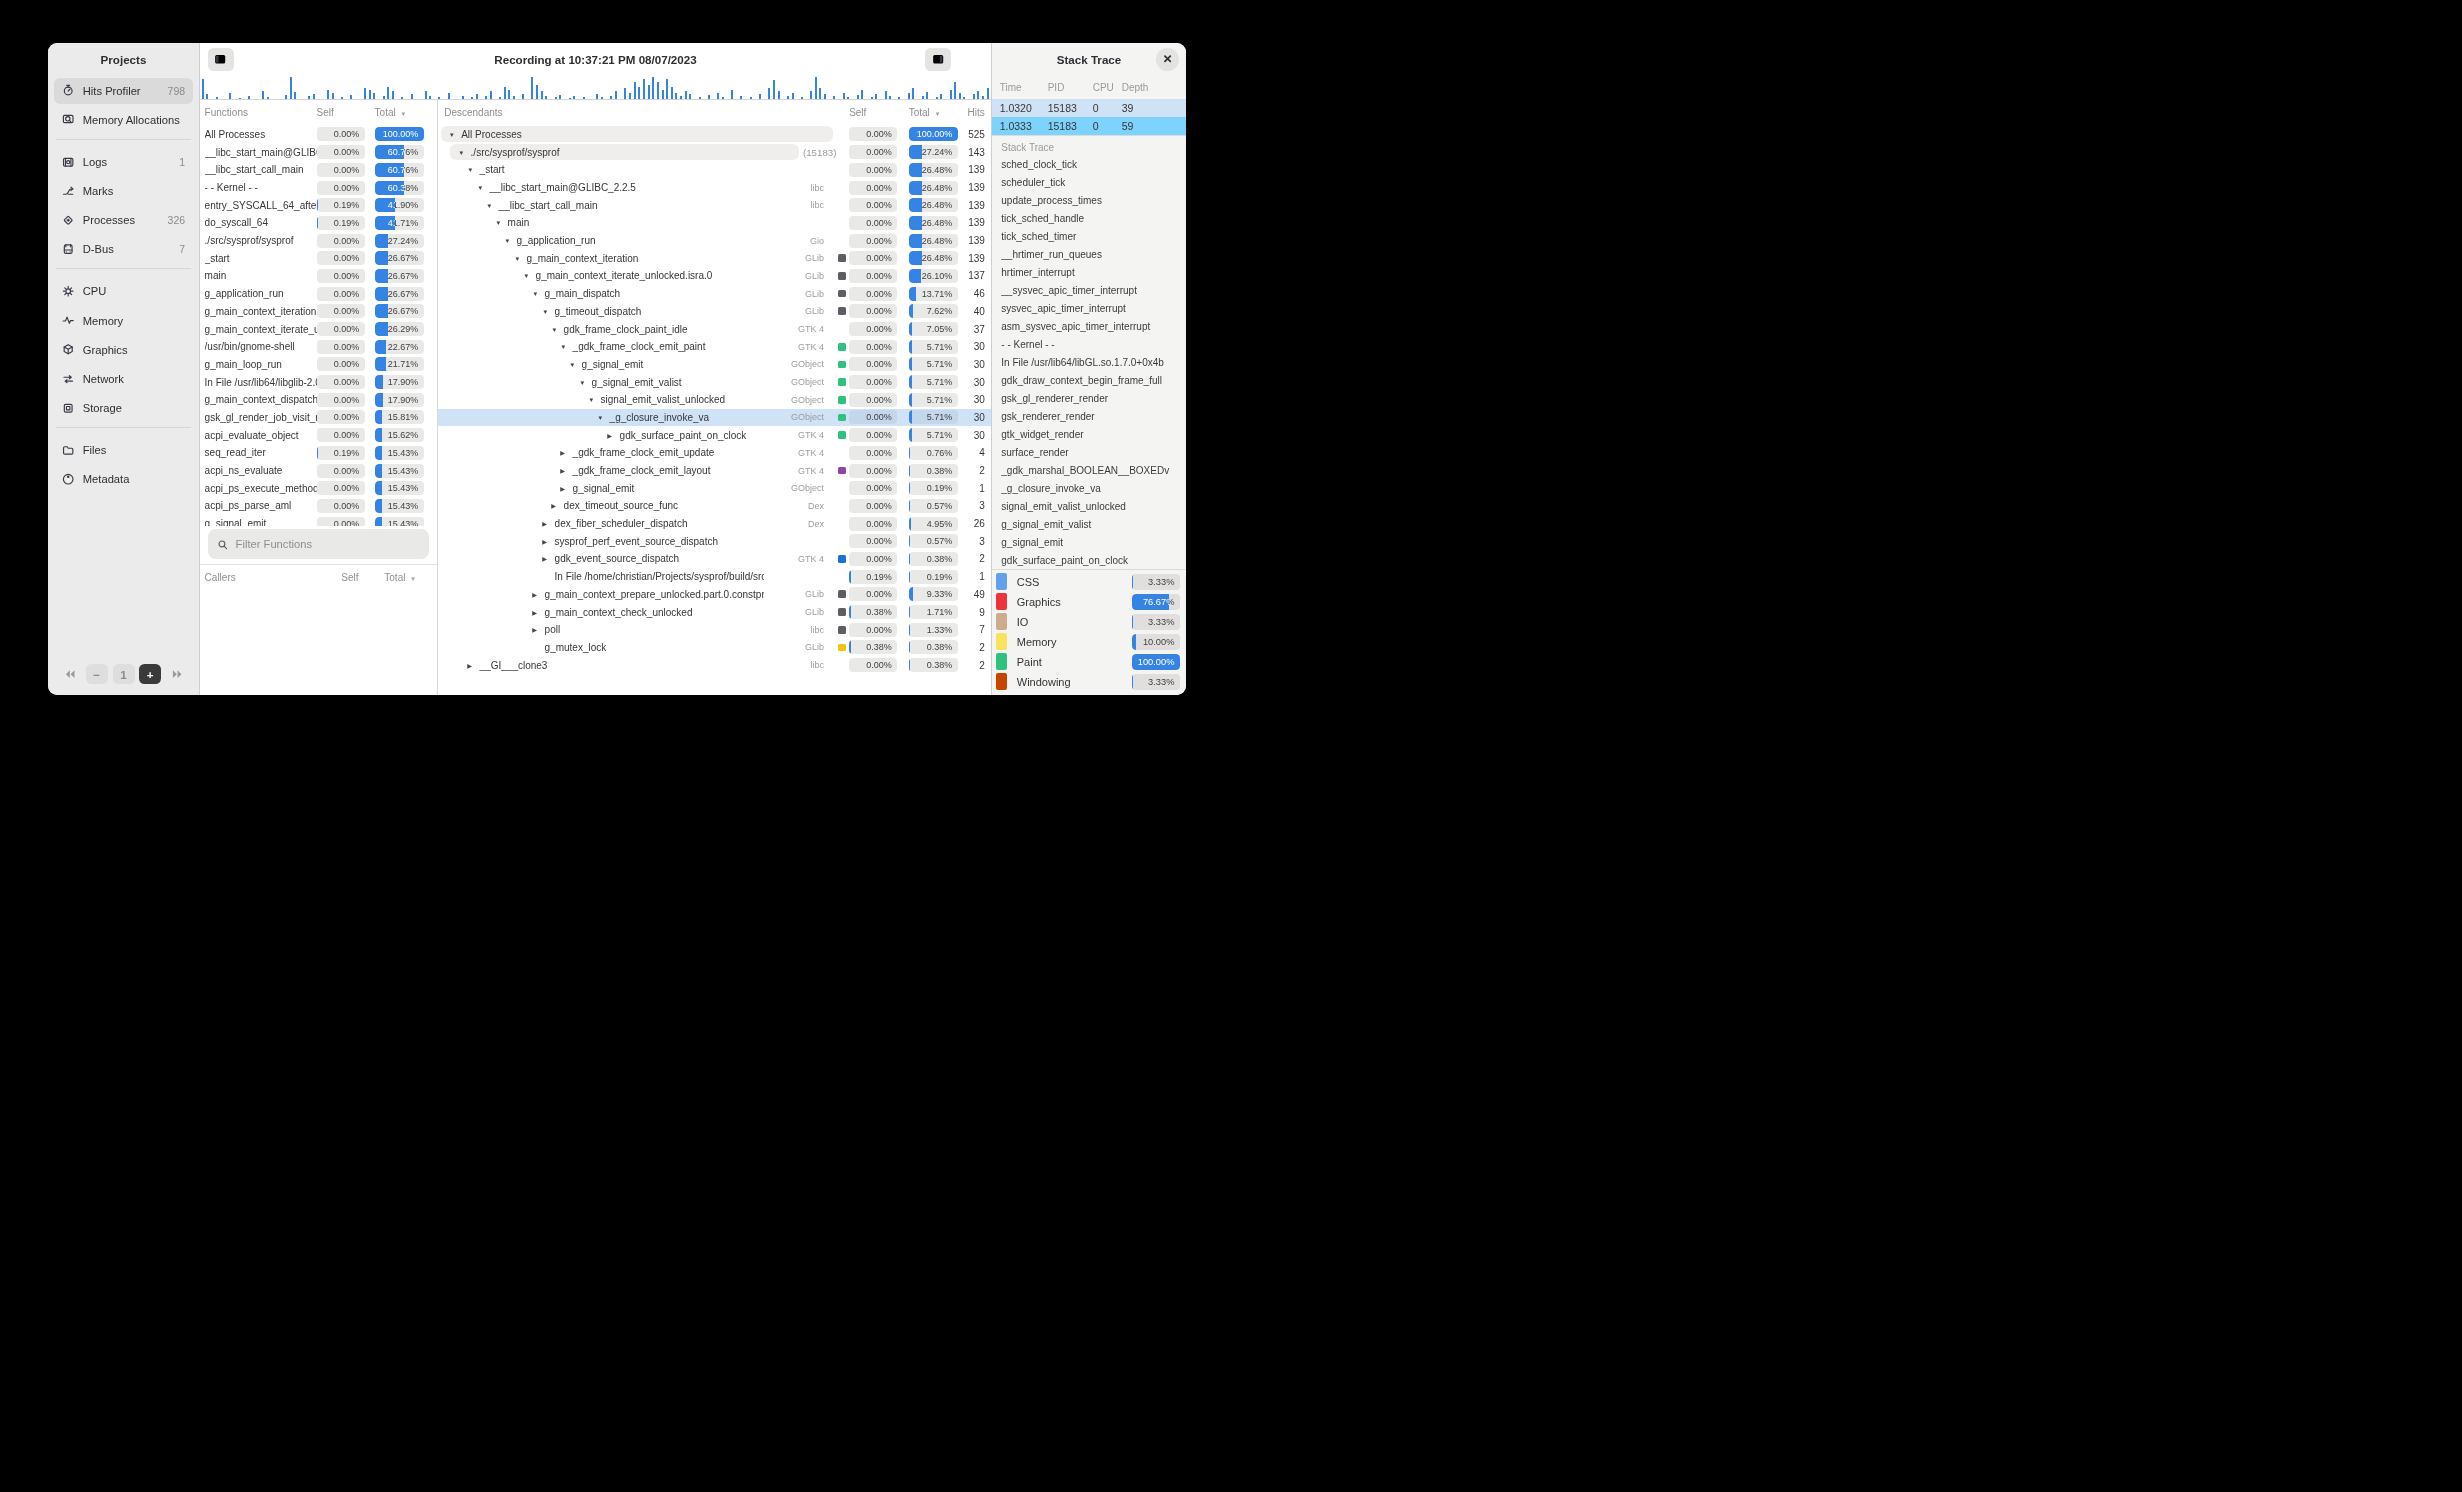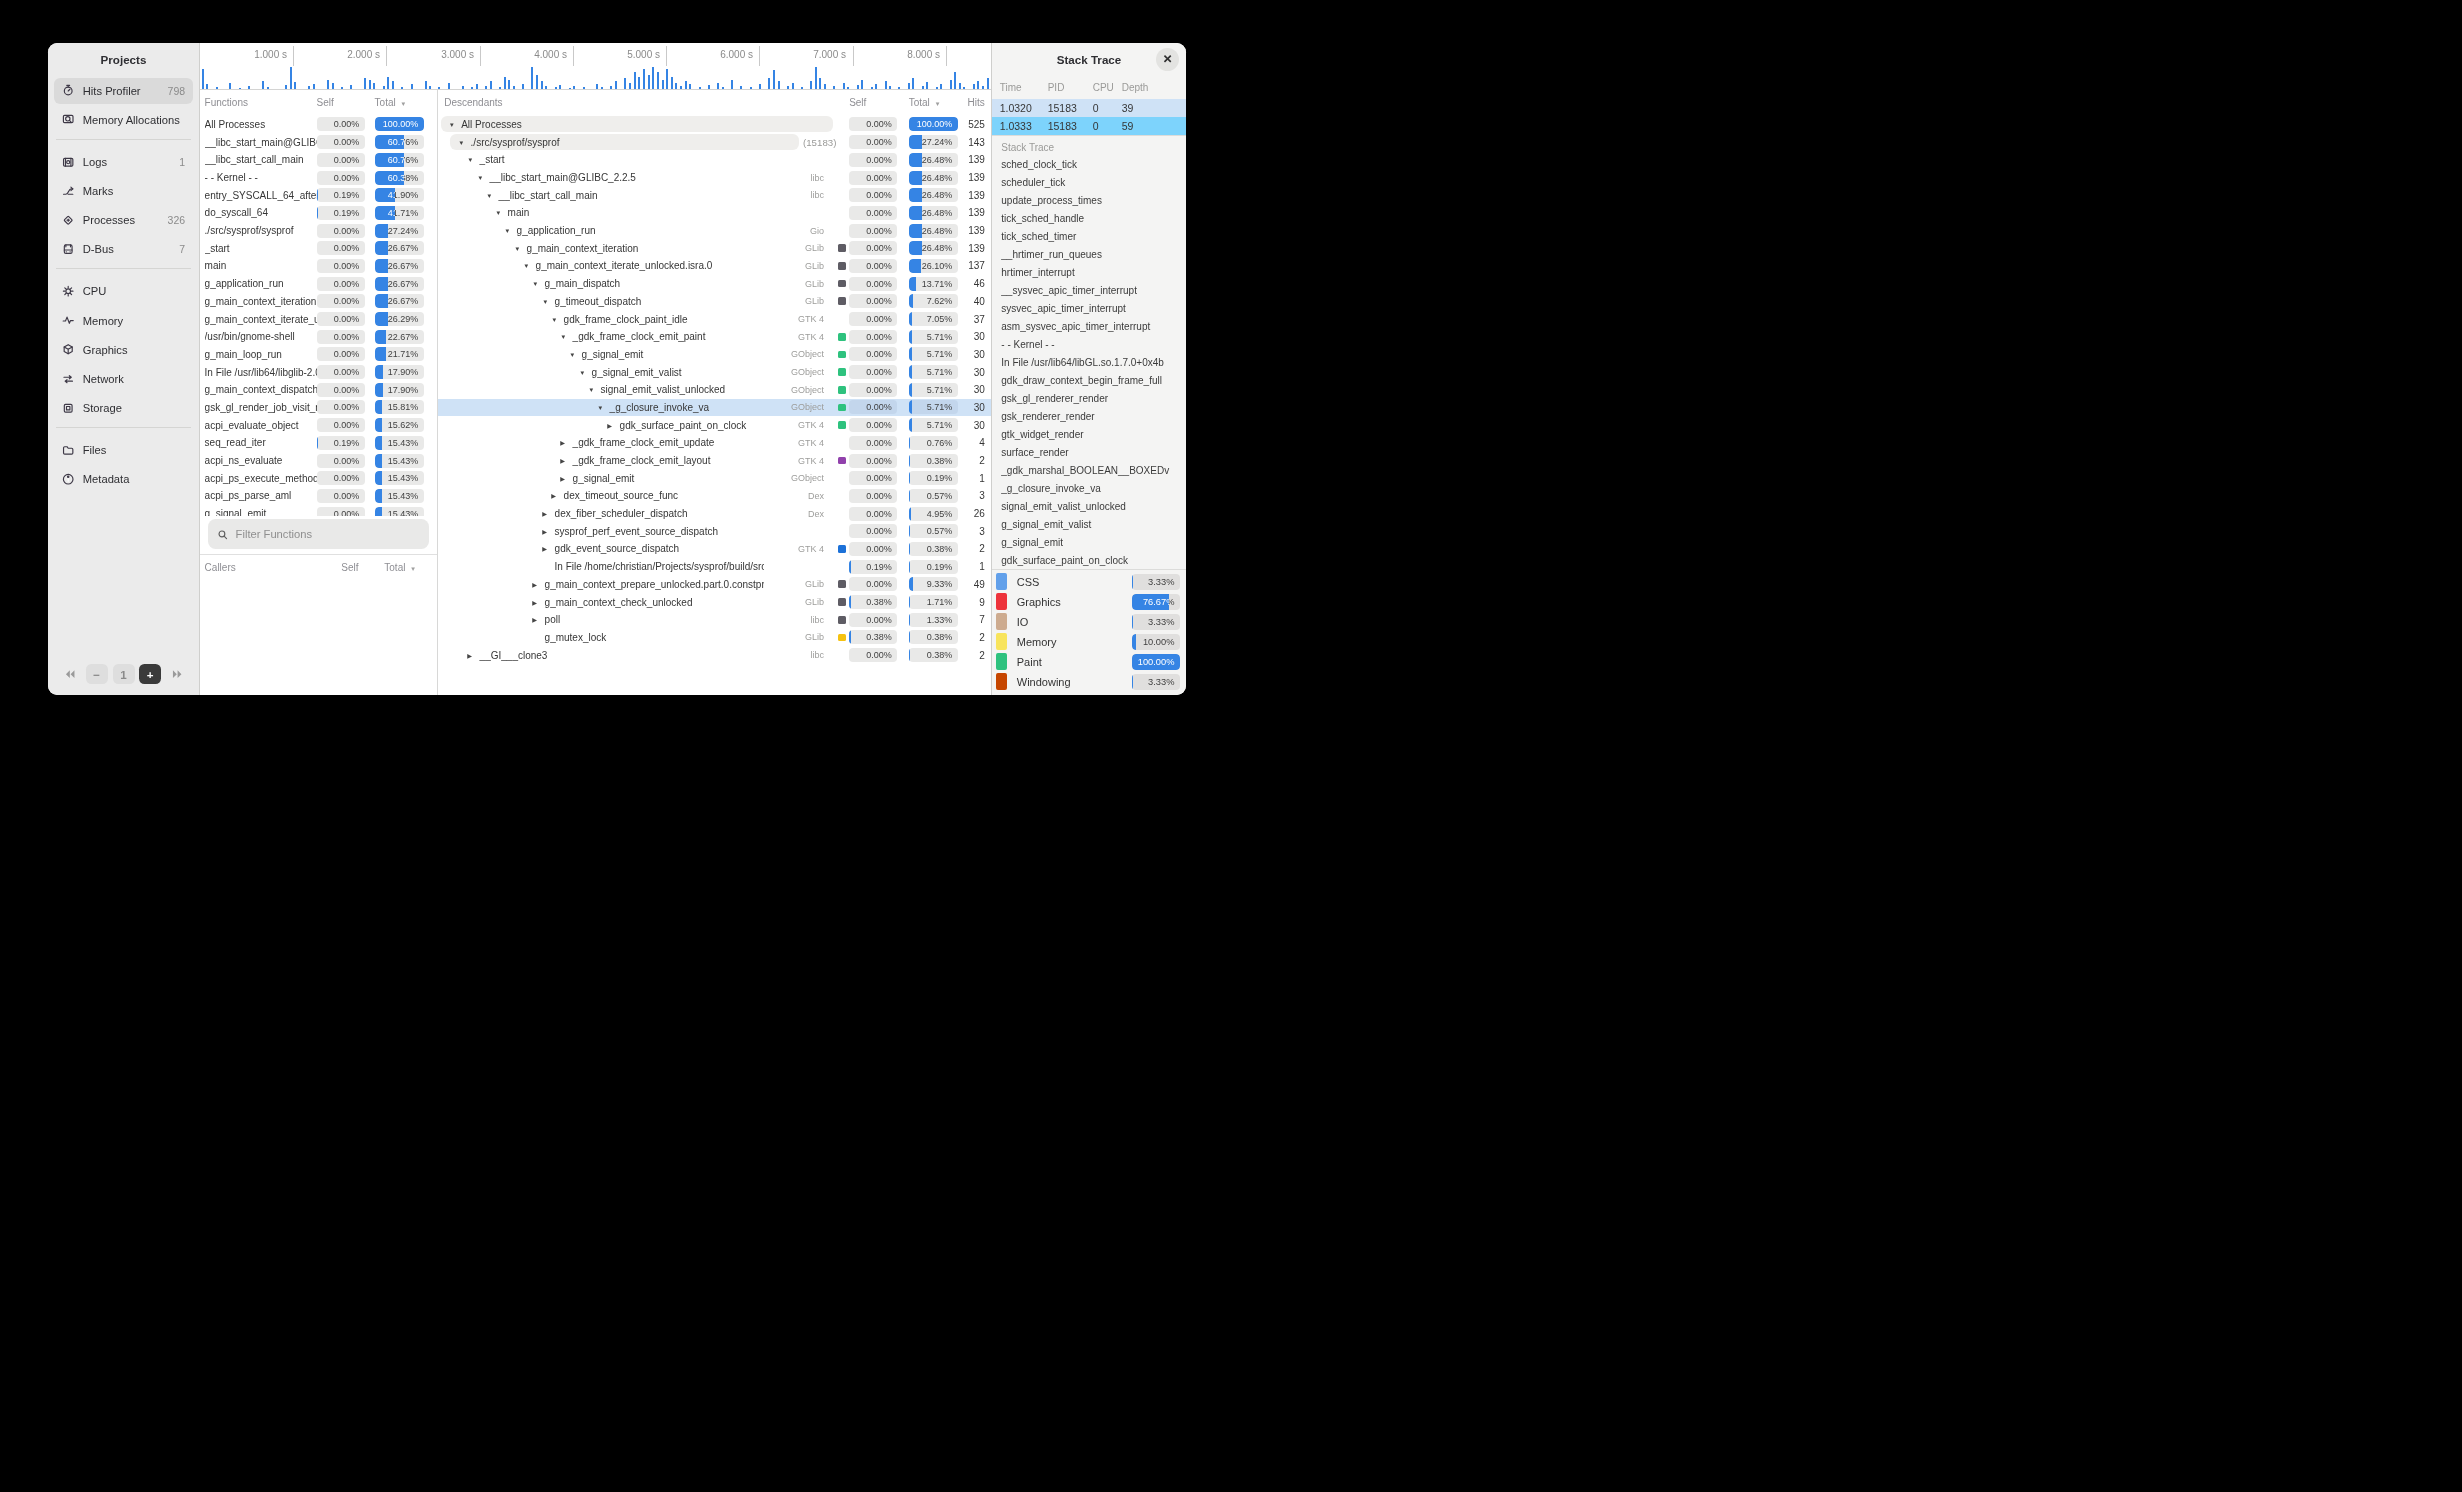--- a/index.html
+++ b/index.html
@@ -216,39 +216,43 @@
       <button class="zbtn dark">+</button>
       <button class="zbtn">
           <svg viewBox="0 0 16 16">
             <path d="M2.5 3l5 5-5 5zM8.5 3l5 5-5 5z"></path>
           </svg>
         </button>
     </div>
   </div>
 
   <div class="main">
-
-    <div class="ruler" id="ruler">
-        <div class="tick" style="left: 93px;"></div>
-        <div class="tick-label" style="left: 25px;">1.000 s</div>
-        <div class="tick" style="left: 186px;"></div>
-        <div class="tick-label" style="left: 118px;">2.000 s</div>
-        <div class="tick" style="left: 280px;"></div>
-        <div class="tick-label" style="left: 212px;">3.000 s</div>
-        <div class="tick" style="left: 373px;"></div>
-        <div class="tick-label" style="left: 305px;">4.000 s</div>
-        <div class="tick" style="left: 466px;"></div>
-        <div class="tick-label" style="left: 398px;">5.000 s</div>
-        <div class="tick" style="left: 559px;"></div>
-        <div class="tick-label" style="left: 491px;">6.000 s</div>
-        <div class="tick" style="left: 653px;"></div>
-        <div class="tick-label" style="left: 584px;">7.000 s</div>
-        <div class="tick" style="left: 746px;"></div>
-        <div class="tick-label" style="left: 678px;">8.000 s</div>
+    <div class="main-header">
+      <div class="main-title">Recording at 10:37:21 PM 08/07/2023</div>
+      <div class="hbtn pressed">
+        <svg viewBox="0 0 16 16">
+            <rect x="1.5" y="2.5" width="13" height="11" rx="2"></rect>
+            <rect x="2.6" y="3.6" width="3.2" height="8.8" rx="0.6" fill="#3d3846" stroke="none"></rect>
+          </svg>
       </div>
+      <div class="right">
+        <div class="hbtn pressed">
+          <svg viewBox="0 0 16 16">
+              <rect x="1.5" y="2.5" width="13" height="11" rx="2"></rect>
+              <rect x="10.2" y="3.6" width="3.2" height="8.8" rx="0.6" fill="#3d3846" stroke="none"></rect>
+            </svg>
+        </div>
+        <div class="hbtn">
+          <svg viewBox="0 0 16 16">
+              <path d="M2.5 4.2h11M2.5 8h11M2.5 11.8h11" style="stroke-width:1.8"></path>
+            </svg>
+        </div>
+      </div>
+    </div>
+
     <div class="graph" id="graph">
         <div class="bar" style="left: 1.5px; height: 20px;"></div>
         <div class="bar" style="left: 6.2px; height: 4.6px;"></div>
         <div class="bar" style="left: 15.5px; height: 2.3px;"></div>
         <div class="bar" style="left: 29px; height: 6.2px;"></div>
         <div class="bar" style="left: 39px; height: 1.5px;"></div>
         <div class="bar" style="left: 48px; height: 3.1px;"></div>
         <div class="bar" style="left: 62px; height: 7.7px;"></div>
         <div class="bar" style="left: 67px; height: 2.3px;"></div>
         <div class="bar" style="left: 85px; height: 3.9px;"></div>

